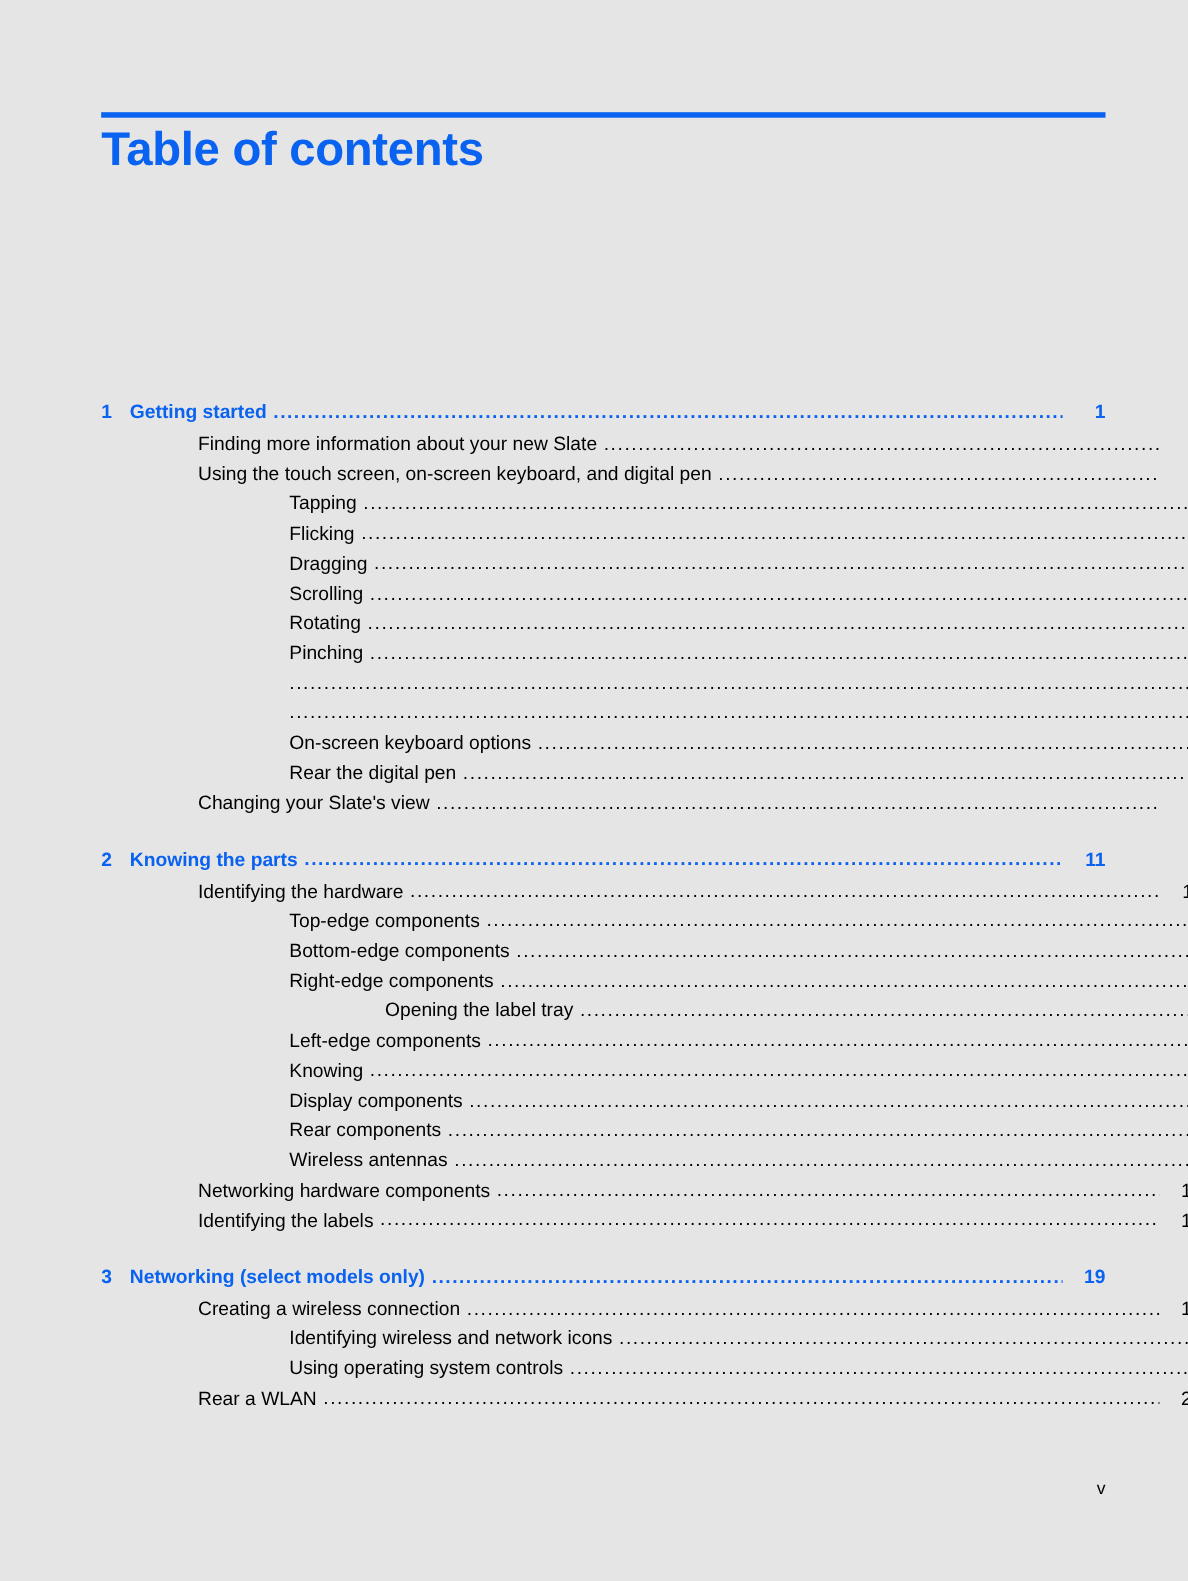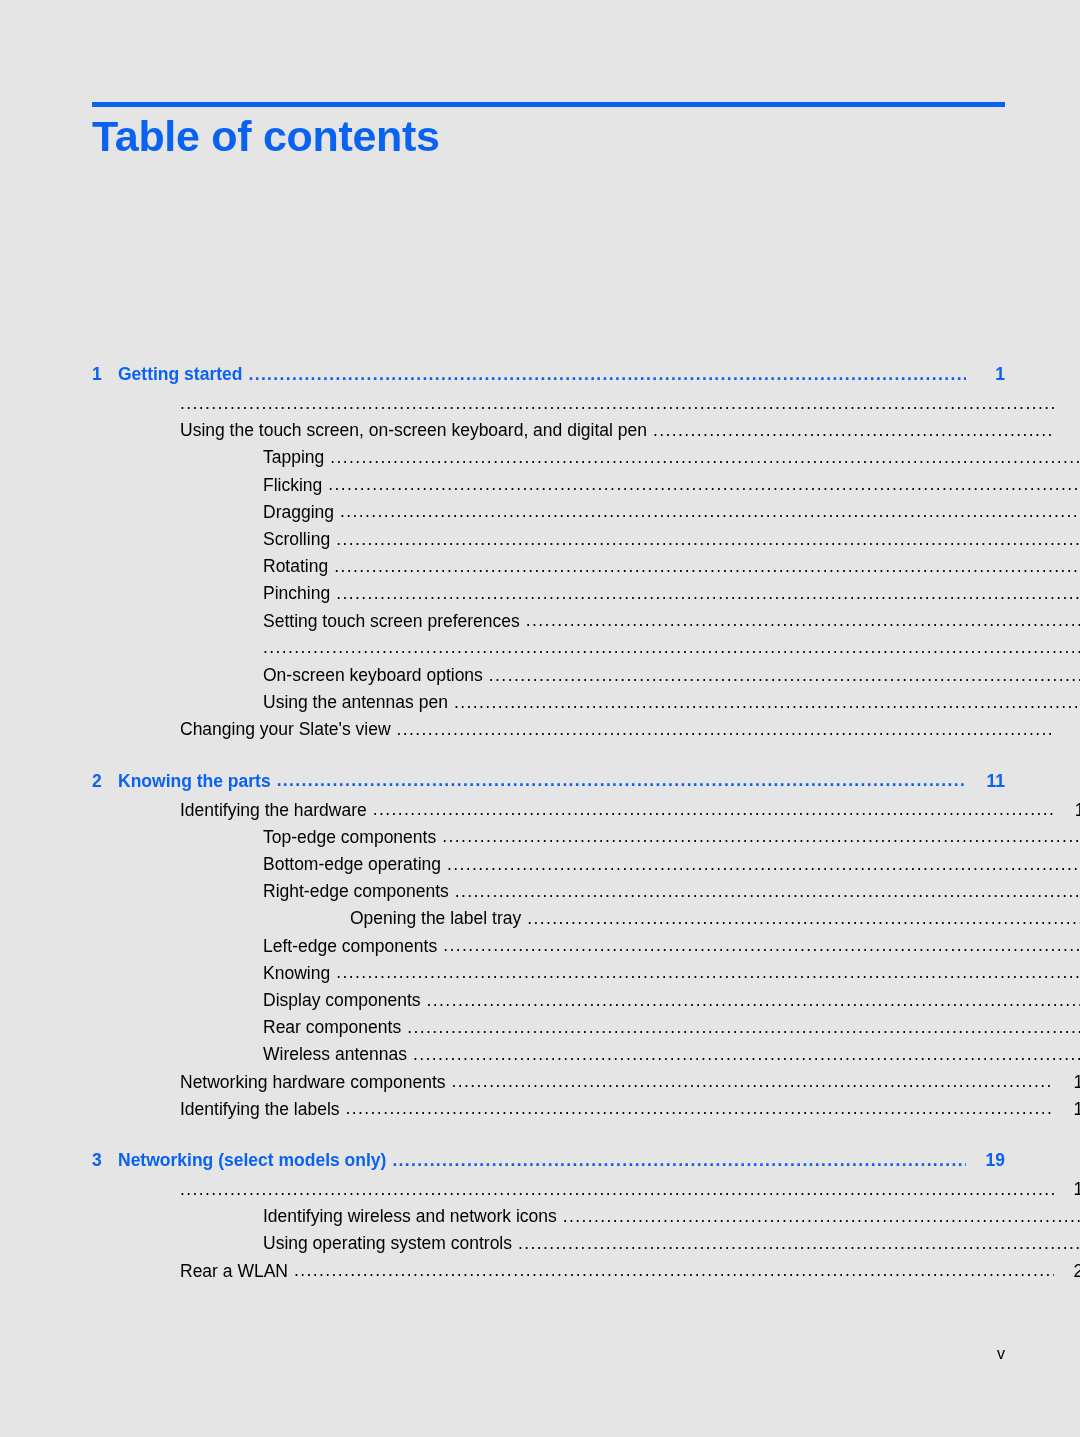--- a/index.html
+++ b/index.html
@@ -127,20 +127,21 @@
 
   <div class="toc" id="toc-root">
       <div class="toc-group">
         <div class="toc-row lvl0">
           <span class="toc-num">1</span>
           <span class="toc-label">Getting started</span>
           <span class="toc-dots">......................................................................................................................................................................</span>
           <span class="toc-page">1</span>
         </div>
         <div class="toc-row lvl1">
+          <span class="toc-label">Finding more information about your new Slate</span>
           <span class="toc-dots">......................................................................................................................................................................</span>
           <span class="toc-page">2</span>
         </div>
         <div class="toc-row lvl1">
           <span class="toc-label">Using the touch screen, on-screen keyboard, and digital pen</span>
           <span class="toc-dots">......................................................................................................................................................................</span>
           <span class="toc-page">3</span>
         </div>
         <div class="toc-row lvl2">
           <span class="toc-label">Tapping</span>
@@ -160,32 +161,31 @@
         </div>
         <div class="toc-row lvl2">
           <span class="toc-label">Rotating</span>
           <span class="toc-dots">......................................................................................................................................................................</span>
         </div>
         <div class="toc-row lvl2">
           <span class="toc-label">Pinching</span>
           <span class="toc-dots">......................................................................................................................................................................</span>
         </div>
         <div class="toc-row lvl2">
-          <span class="toc-label">Setting touch screen preferences</span>
           <span class="toc-dots">......................................................................................................................................................................</span>
         </div>
         <div class="toc-row lvl2">
           <span class="toc-dots">......................................................................................................................................................................</span>
         </div>
         <div class="toc-row lvl2">
           <span class="toc-label">On-screen keyboard options</span>
           <span class="toc-dots">......................................................................................................................................................................</span>
         </div>
         <div class="toc-row lvl2">
-          <span class="toc-label">Using the antennas pen</span>
+          <span class="toc-label">Rear the digital pen</span>
           <span class="toc-dots">......................................................................................................................................................................</span>
         </div>
         <div class="toc-row lvl1">
           <span class="toc-label">Changing your Slate's view</span>
           <span class="toc-dots">......................................................................................................................................................................</span>
           <span class="toc-page">9</span>
         </div>
       </div>
       <div class="toc-group">
         <div class="toc-row lvl0">
@@ -197,21 +197,21 @@
         <div class="toc-row lvl1">
           <span class="toc-label">Identifying the hardware</span>
           <span class="toc-dots">......................................................................................................................................................................</span>
           <span class="toc-page">11</span>
         </div>
         <div class="toc-row lvl2">
           <span class="toc-label">Top-edge components</span>
           <span class="toc-dots">......................................................................................................................................................................</span>
         </div>
         <div class="toc-row lvl2">
-          <span class="toc-label">Bottom-edge operating</span>
+          <span class="toc-label">Bottom-edge components</span>
           <span class="toc-dots">......................................................................................................................................................................</span>
         </div>
         <div class="toc-row lvl2">
           <span class="toc-label">Right-edge components</span>
           <span class="toc-dots">......................................................................................................................................................................</span>
         </div>
         <div class="toc-row lvl3">
           <span class="toc-label">Opening the label tray</span>
           <span class="toc-dots">......................................................................................................................................................................</span>
         </div>
@@ -247,20 +247,21 @@
         </div>
       </div>
       <div class="toc-group">
         <div class="toc-row lvl0">
           <span class="toc-num">3</span>
           <span class="toc-label">Networking (select models only)</span>
           <span class="toc-dots">......................................................................................................................................................................</span>
           <span class="toc-page">19</span>
         </div>
         <div class="toc-row lvl1">
+          <span class="toc-label">Creating a wireless connection</span>
           <span class="toc-dots">......................................................................................................................................................................</span>
           <span class="toc-page">19</span>
         </div>
         <div class="toc-row lvl2">
           <span class="toc-label">Identifying wireless and network icons</span>
           <span class="toc-dots">......................................................................................................................................................................</span>
         </div>
         <div class="toc-row lvl2">
           <span class="toc-label">Using operating system controls</span>
           <span class="toc-dots">......................................................................................................................................................................</span>

